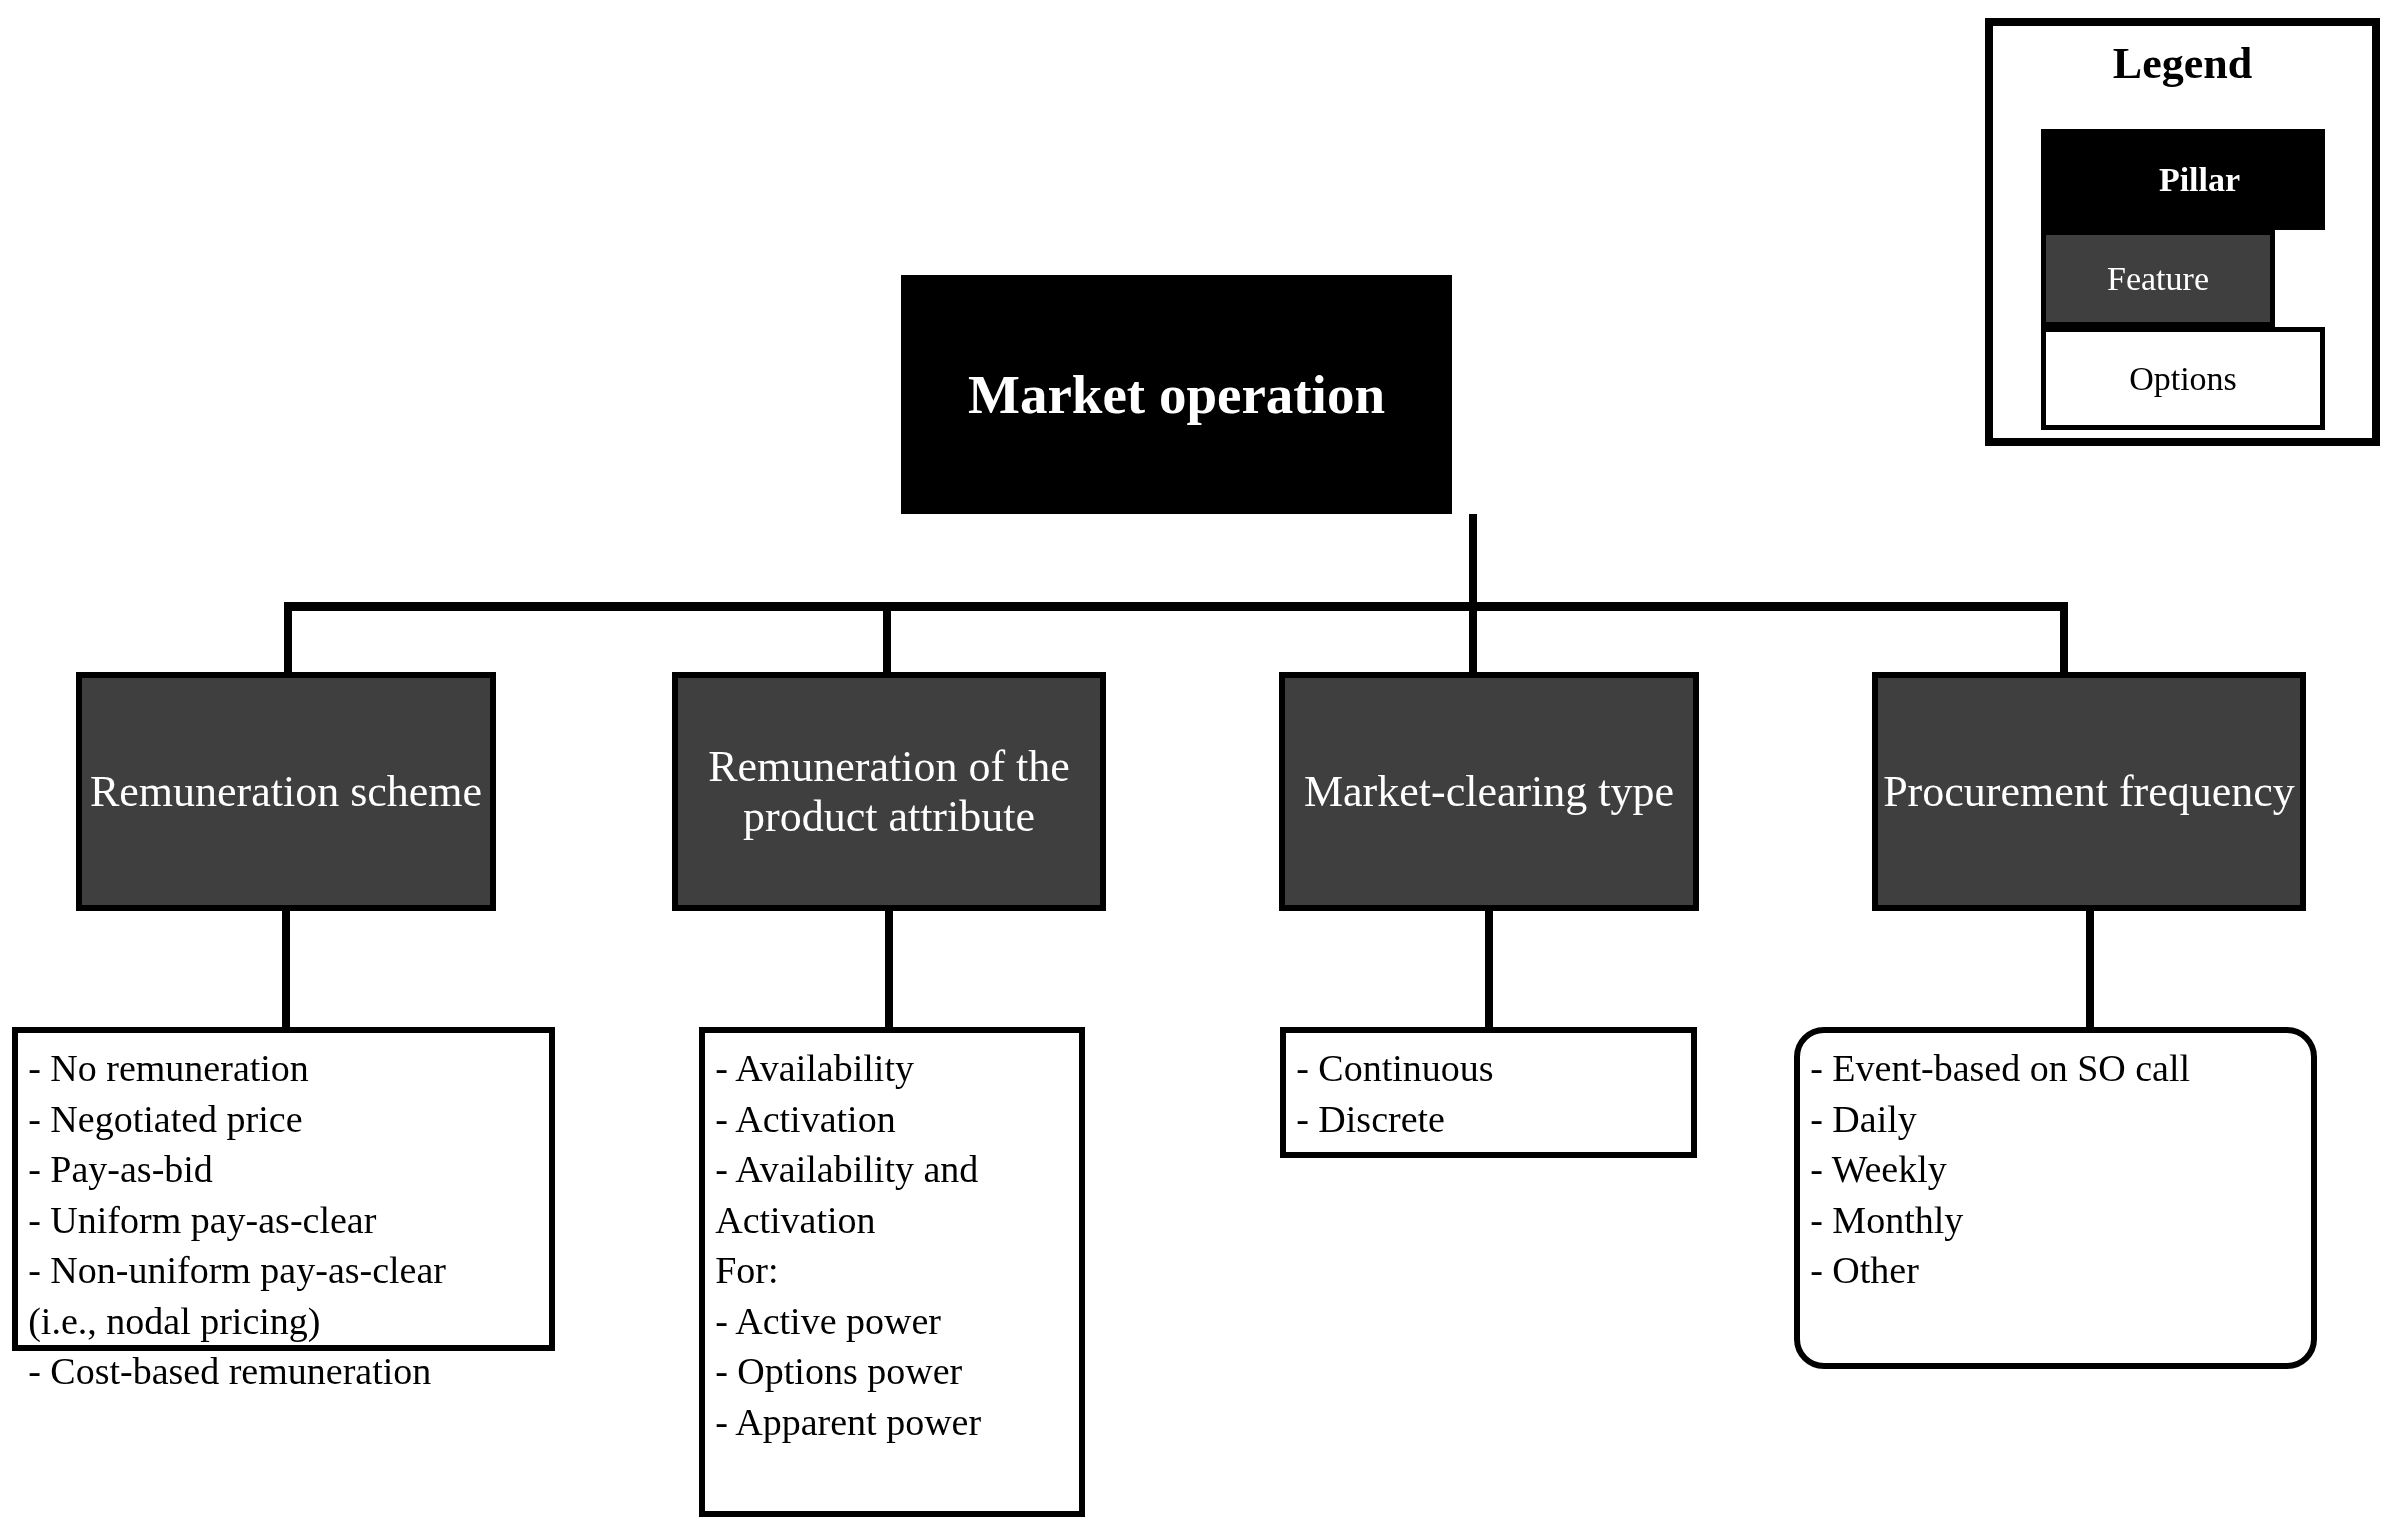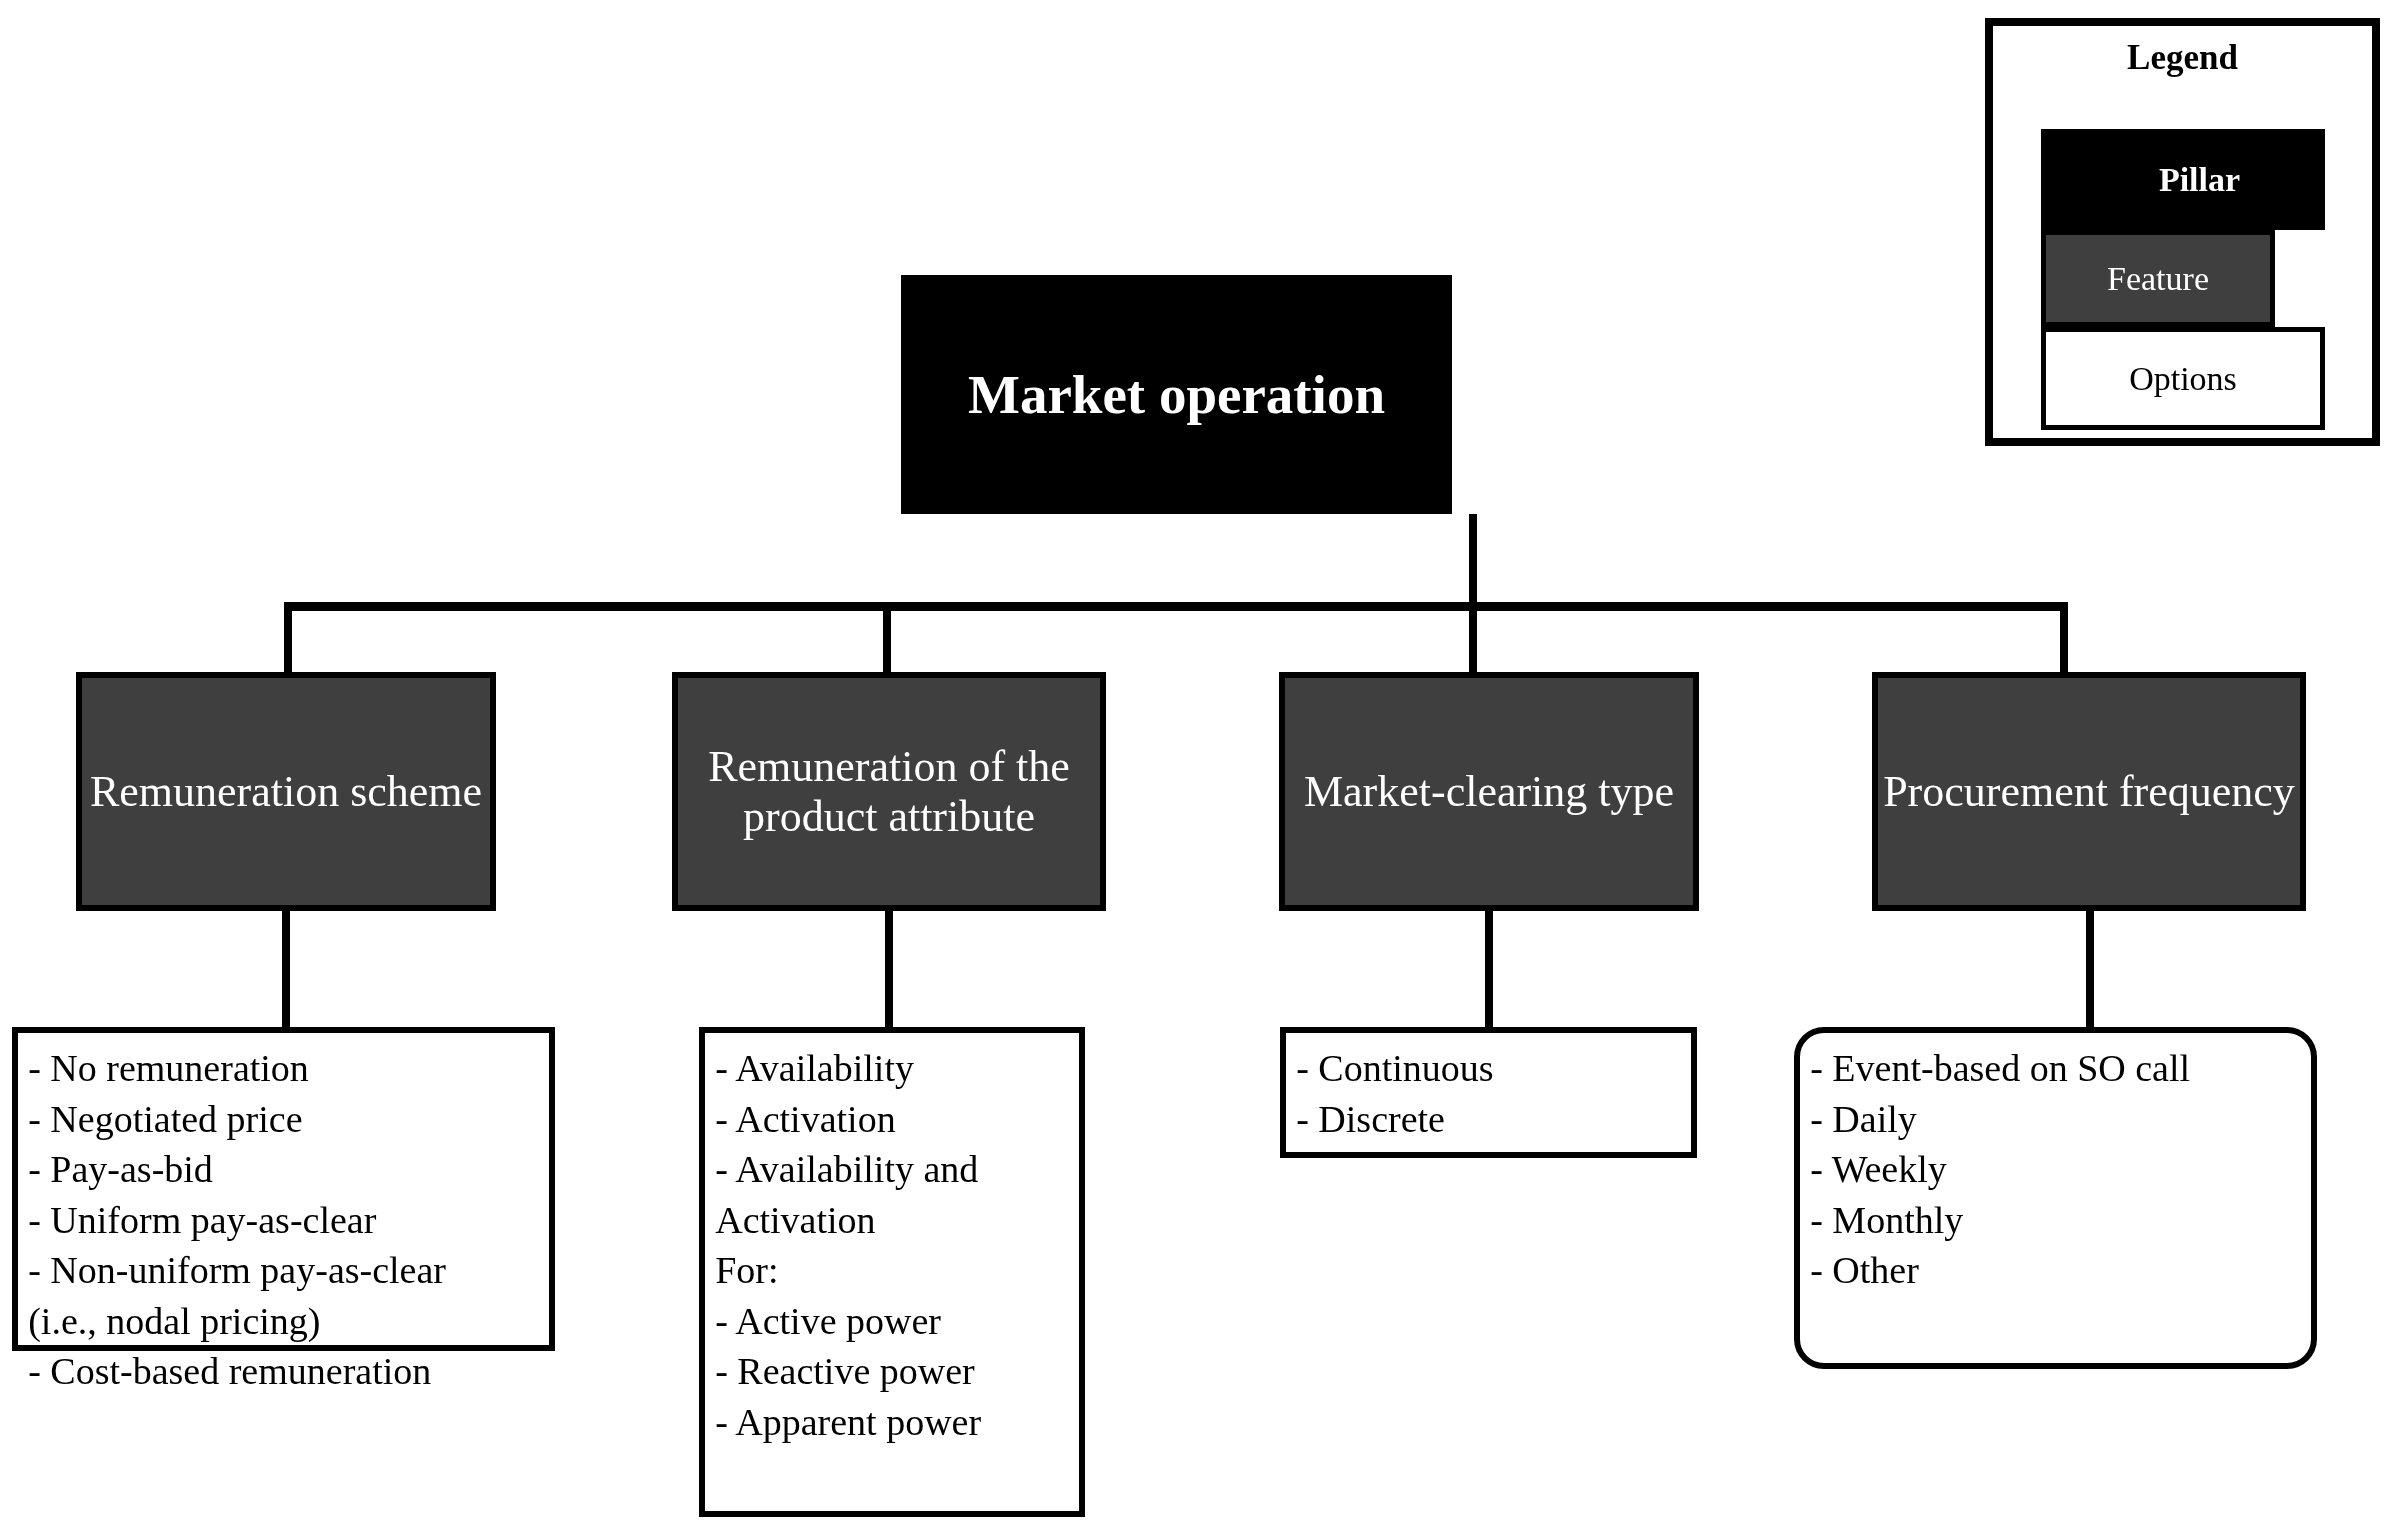--- a/index.html
+++ b/index.html
@@ -73,21 +73,21 @@
     position: absolute;
     box-sizing: border-box;
     border: 8px solid #000000;
     background: #ffffff;
   }
   .legend-title {
     position: absolute;
     width: 100%;
     text-align: center;
     font-weight: bold;
-    font-size: 35px;
+    font-size: 44px;
     color: #000000;
   }
   .legend-swatch {
     position: absolute;
     box-sizing: border-box;
     display: flex;
     align-items: center;
     justify-content: center;
     font-size: 34px;
   }
@@ -158,21 +158,21 @@
   </div>
 
   <div class="box options-box" style="left:699px; top:1027px; width:386px; height:490px;">
     <ul>
       <li>- Availability</li>
       <li>- Activation</li>
       <li>- Availability and</li>
       <li>Activation</li>
       <li>For:</li>
       <li>- Active power</li>
-      <li>- Reactive power</li>
+      <li>- Options power</li>
       <li>- Apparent power</li>
     </ul>
   </div>
 
   <div class="box options-box" style="left:1280px; top:1027px; width:417px; height:131px;">
     <ul>
       <li>- Continuous</li>
       <li>- Discrete</li>
     </ul>
   </div>

